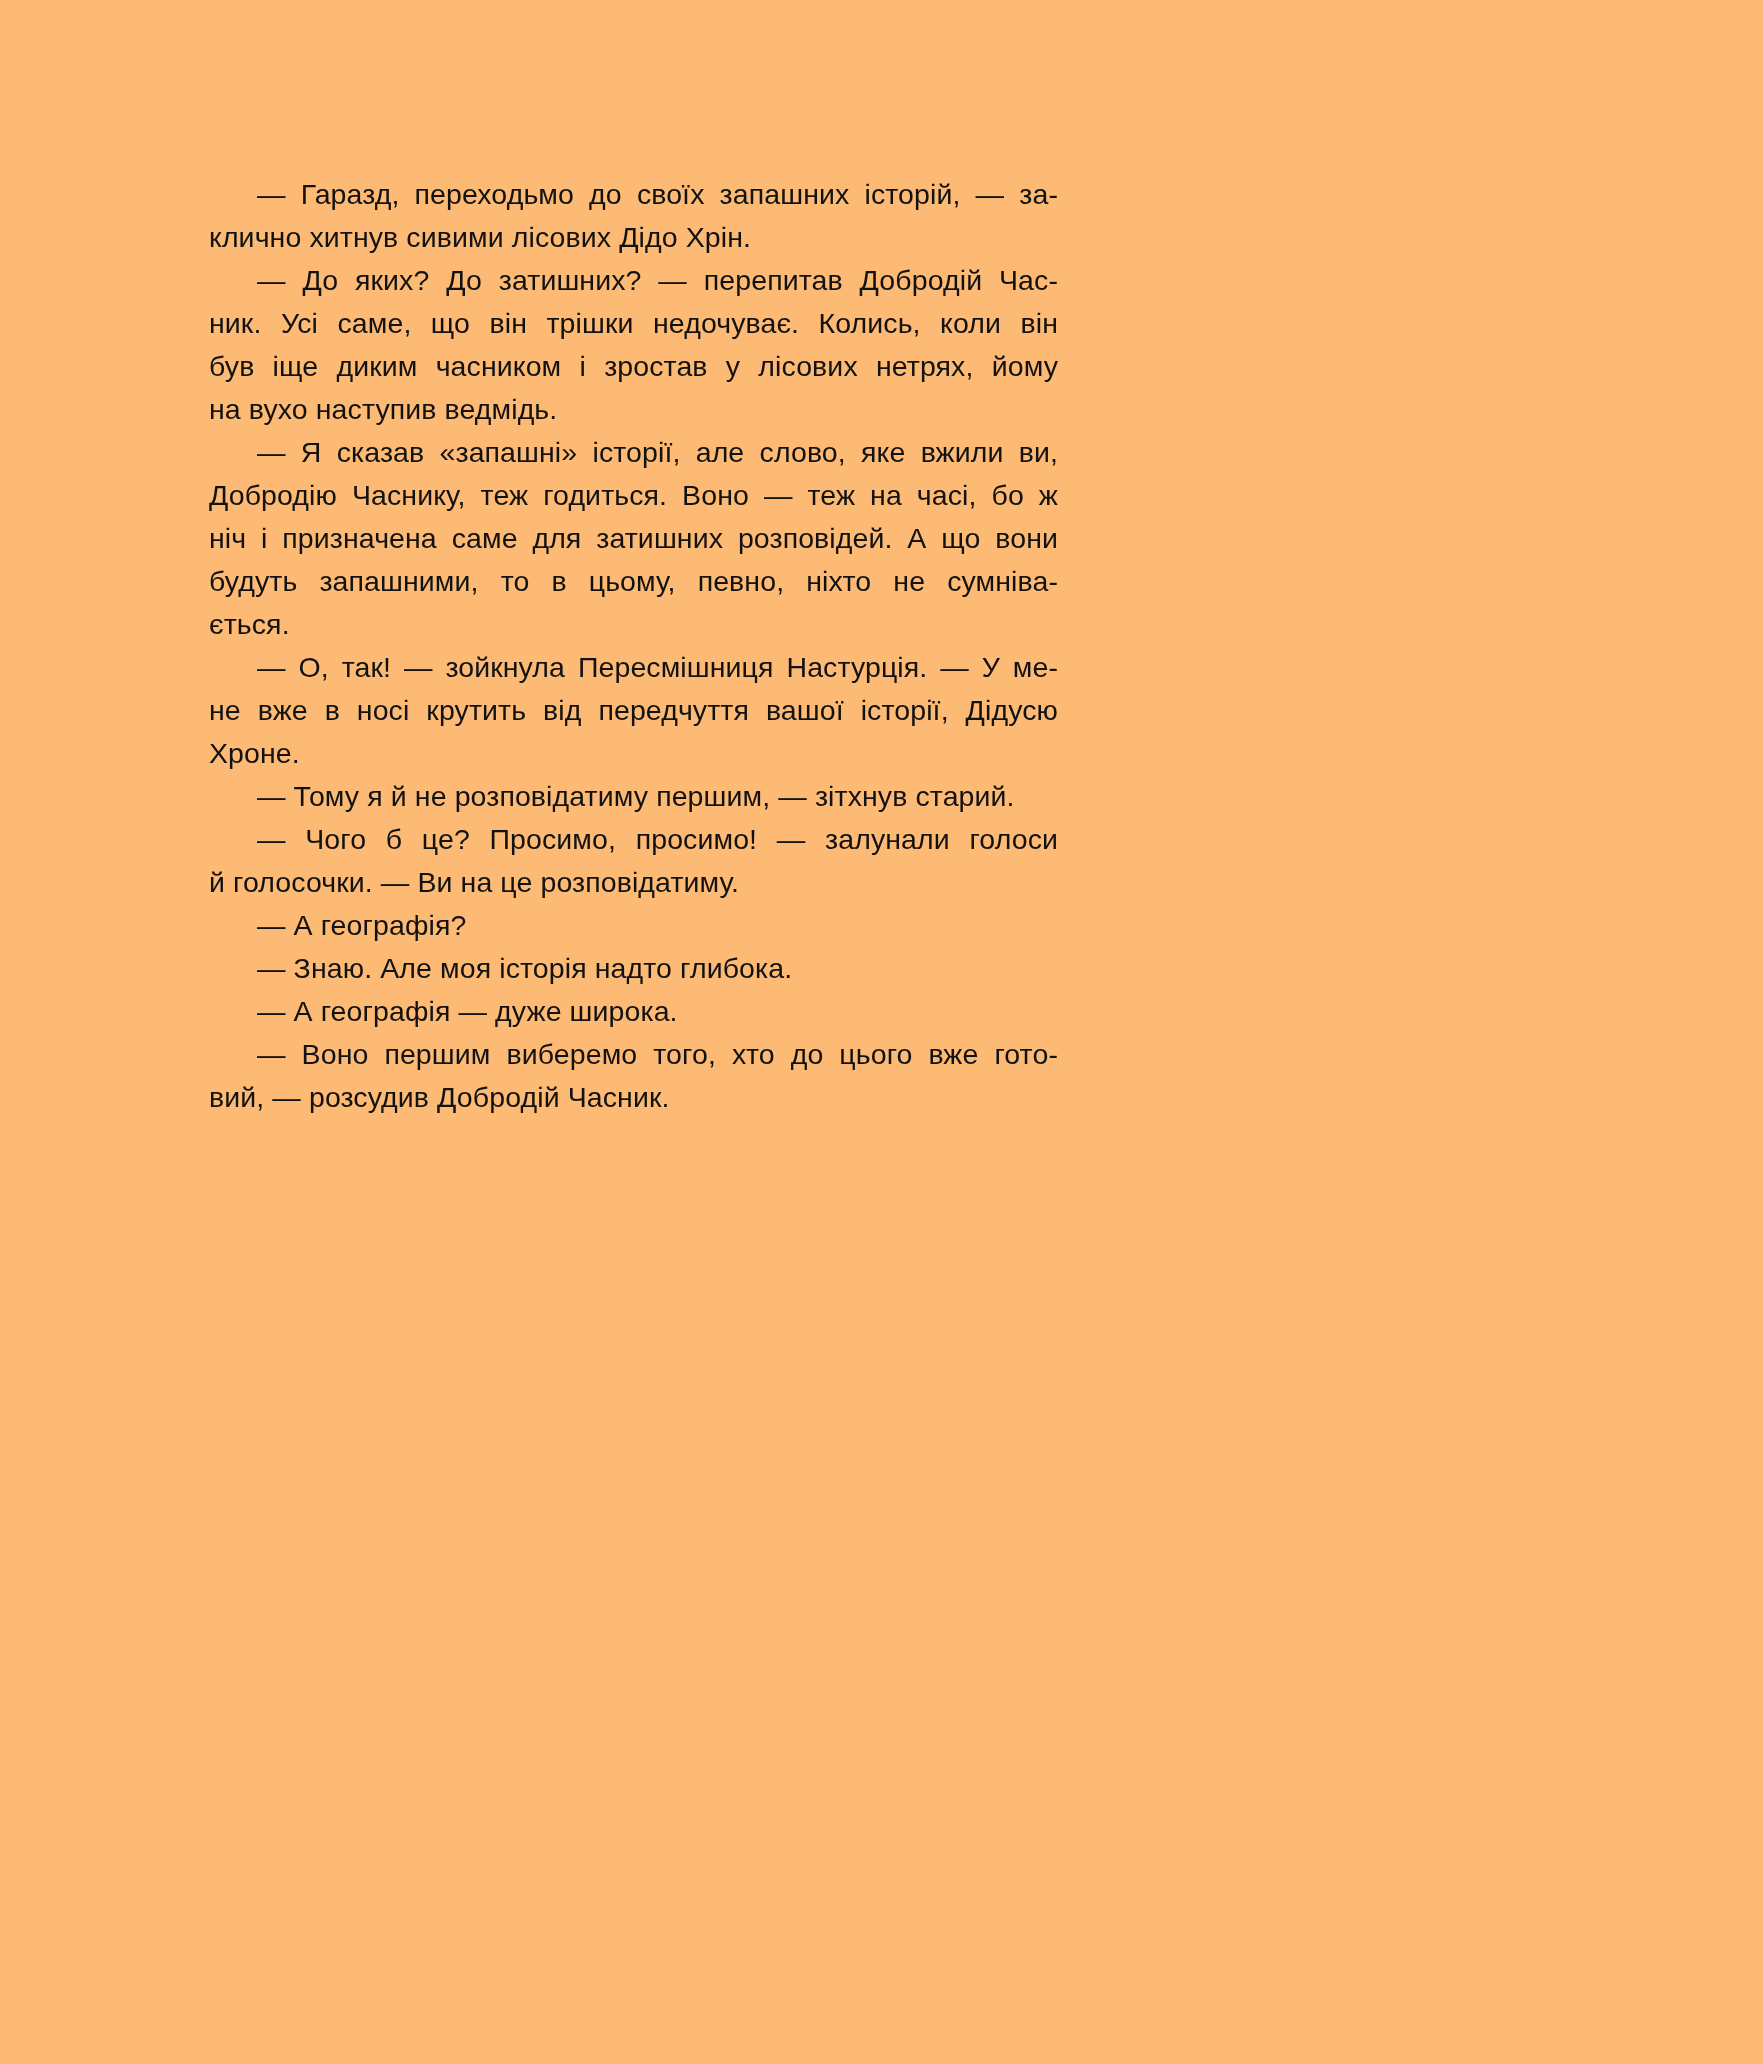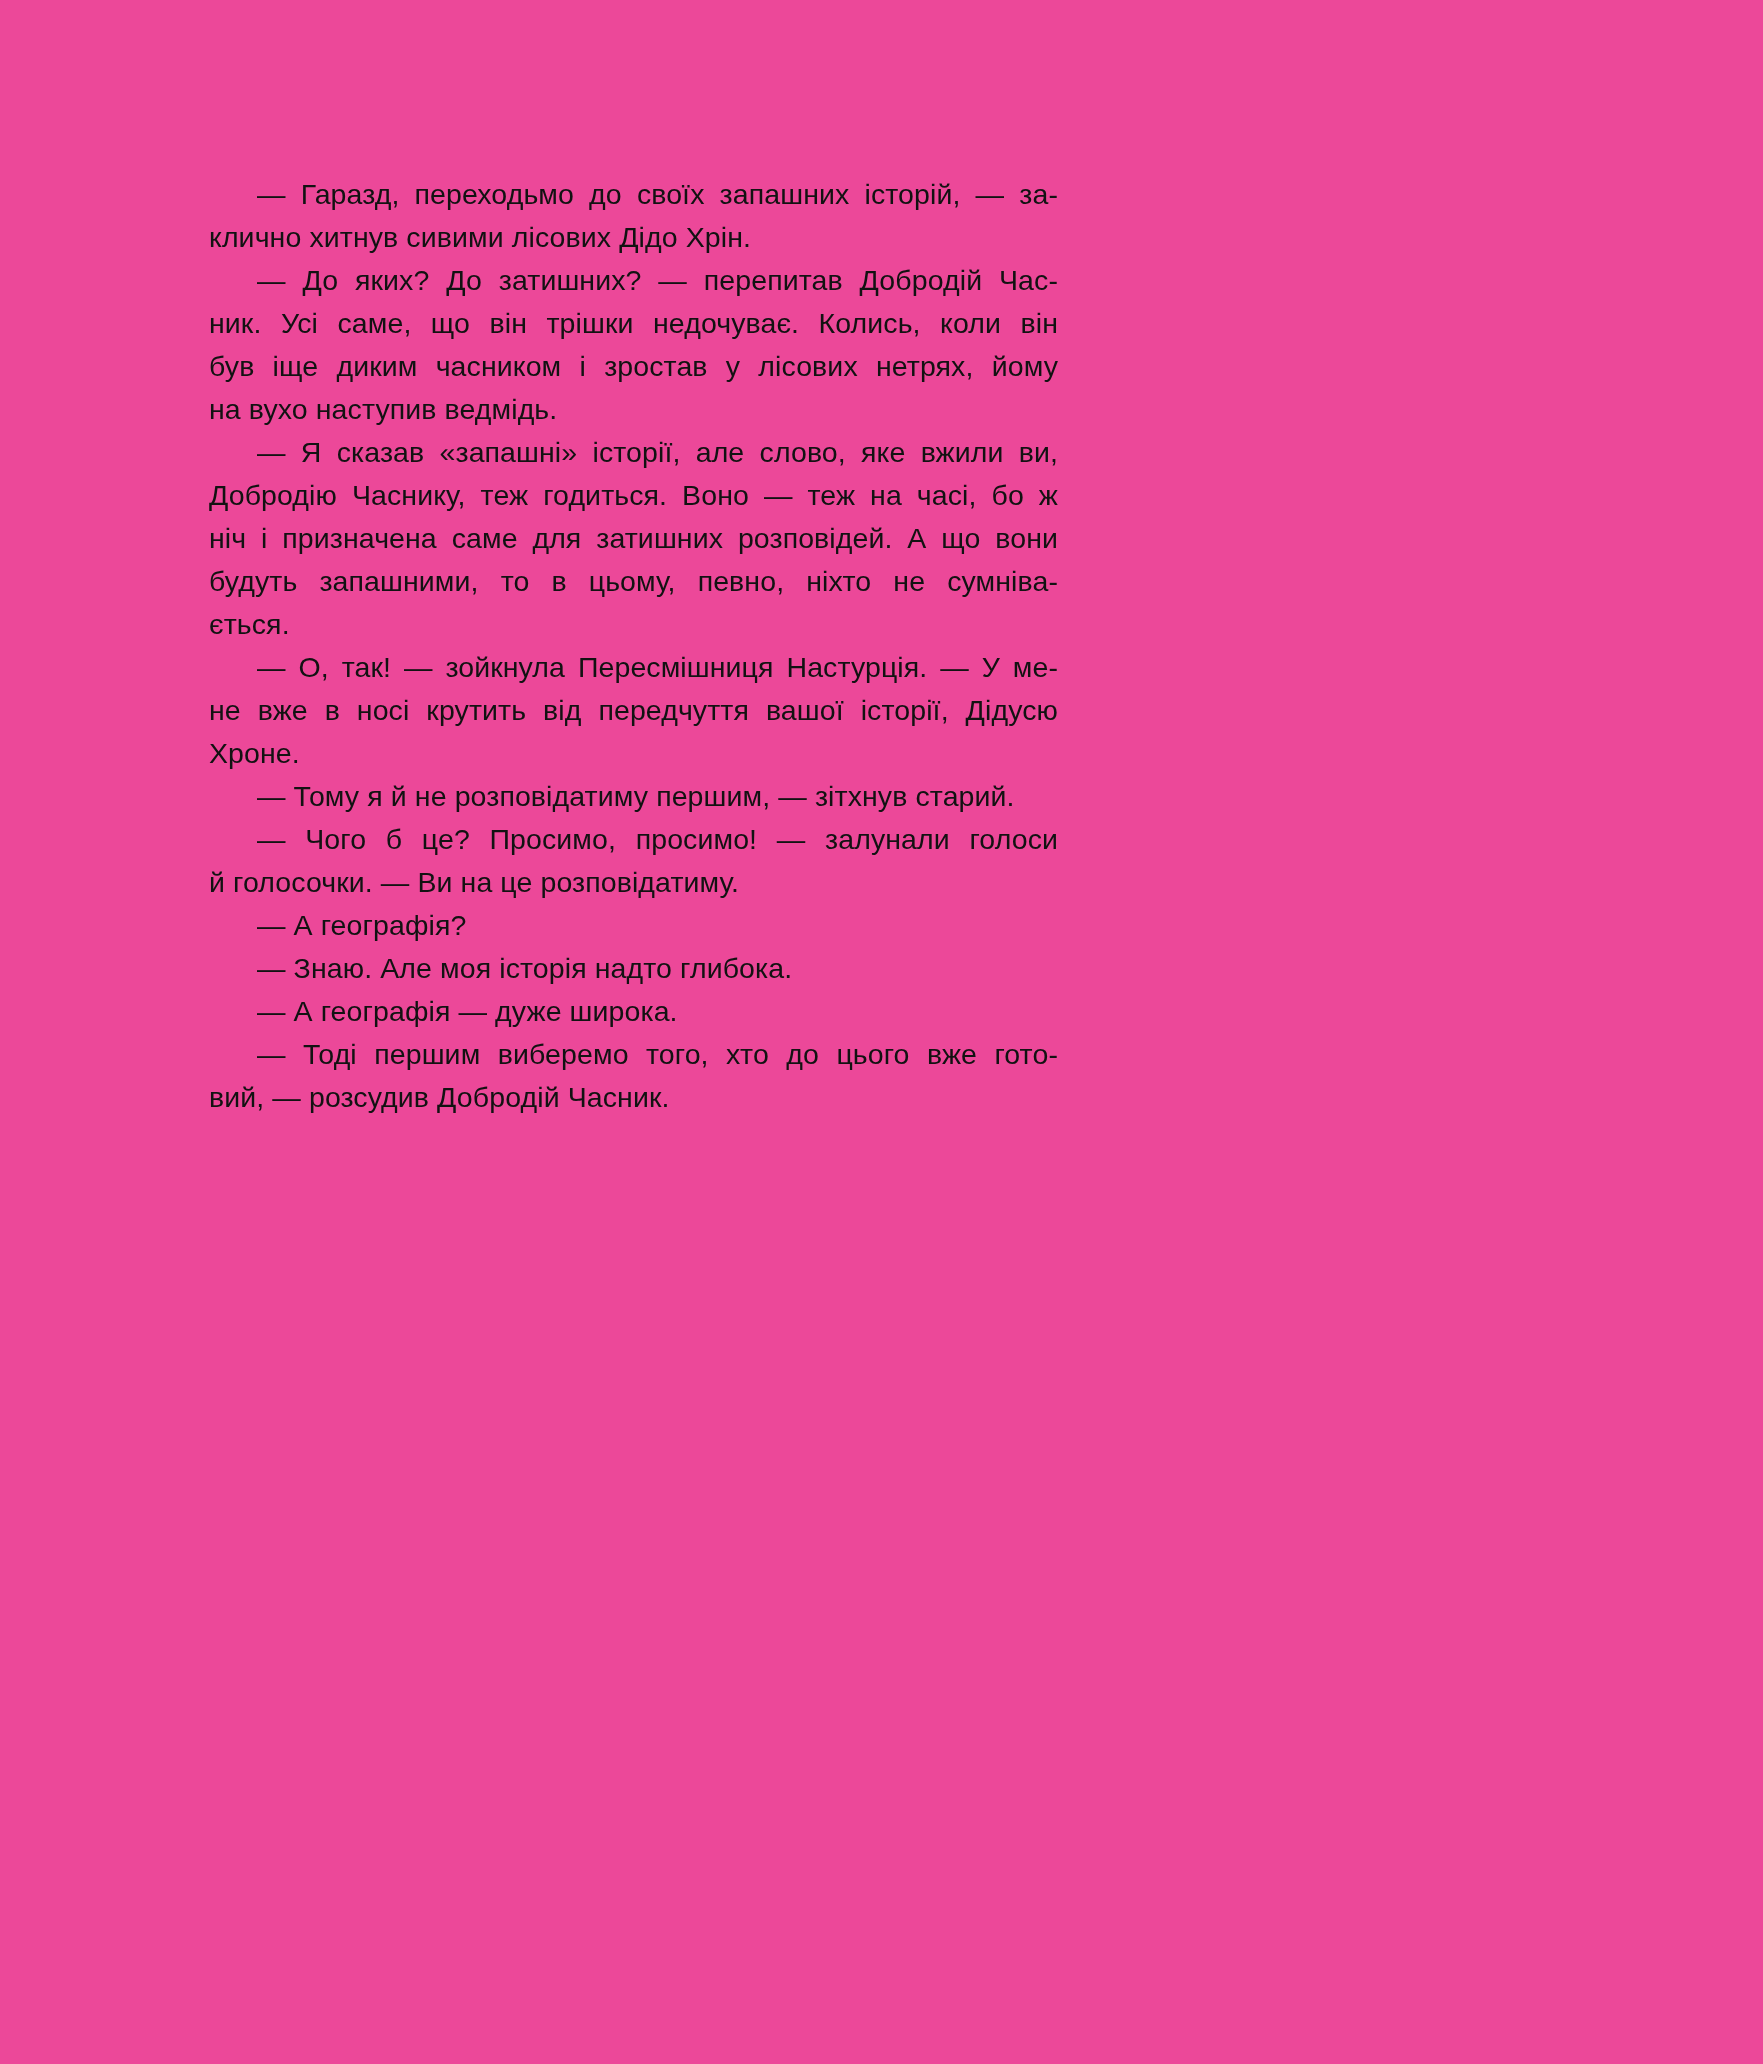--- a/index.html
+++ b/index.html
@@ -37,21 +37,21 @@
   .line.first {
     text-indent: 48px;
   }
   .line.last {
     text-align-last: left;
   }
 </style>
 </head>
 <body>
 
-<div class="page" style="background: #ec4899;">
+<div class="page" style="background: #fdba74;">
   <div class="text-block" id="text-block" style="color: rgb(18, 18, 18);">
       <div class="para">
         <div class="line first">— Гаразд, переходьмо до своїх запашних історій, — за-</div>
         <div class="line last">клично хитнув сивими лісових Дідо Хрін.</div>
       </div>
       <div class="para">
         <div class="line first">— До яких? До затишних? — перепитав Добродій Час-</div>
         <div class="line">ник. Усі саме, що він трішки недочуває. Колись, коли він</div>
         <div class="line">був іще диким часником і зростав у лісових нетрях, йому</div>
         <div class="line last">на вухо наступив ведмідь.</div>
@@ -78,18 +78,18 @@
       <div class="para">
         <div class="line first last">— А географія?</div>
       </div>
       <div class="para">
         <div class="line first last">— Знаю. Але моя історія надто глибока.</div>
       </div>
       <div class="para">
         <div class="line first last">— А географія — дуже широка.</div>
       </div>
       <div class="para">
-        <div class="line first">— Тоді першим виберемо того, хто до цього вже гото-</div>
+        <div class="line first">— Воно першим виберемо того, хто до цього вже гото-</div>
         <div class="line last">вий, — розсудив Добродій Часник.</div>
       </div>
     </div>
 </div>
 
 
 </body></html>

